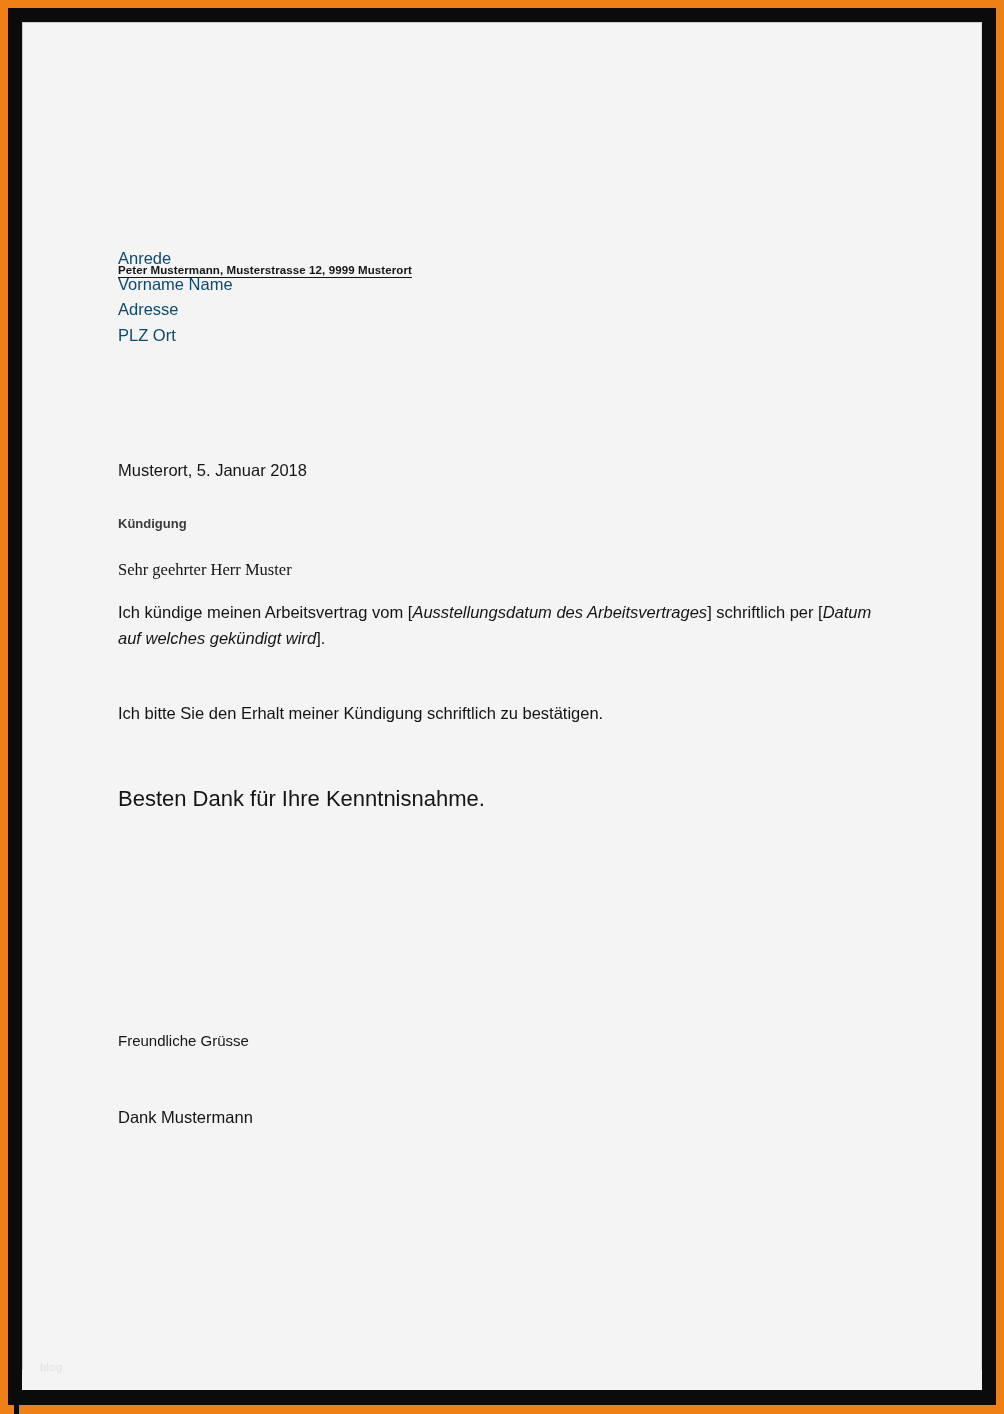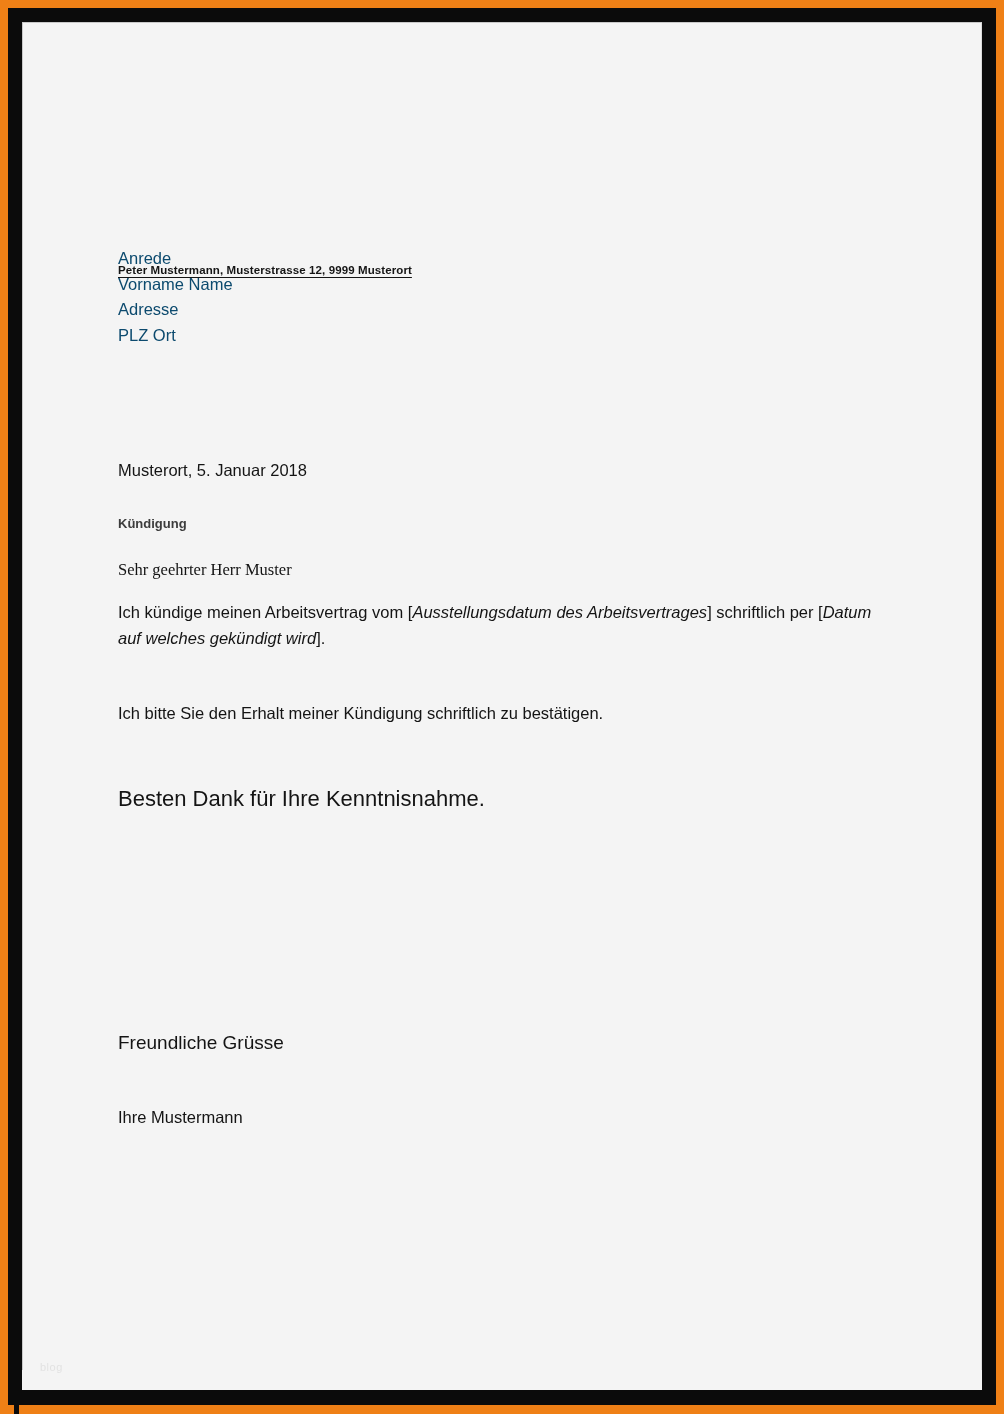--- a/index.html
+++ b/index.html
@@ -162,21 +162,21 @@
     font-size: 22px;
     color: #141414;
     white-space: nowrap;
     margin-top: 32px;
   }
 
   .closing {
     position: absolute;
     top: 1032px;
     left: 0;
-    font-size: 19px;
+    font-size: 15px;
     color: #141414;
     white-space: nowrap;
   }
 
   .signature {
     position: absolute;
     top: 1108px;
     left: 0;
     font-size: 16.5px;
     color: #141414;
@@ -225,17 +225,17 @@
   <div class="para-main">
     <span>Ich kündige meinen Arbeitsvertrag vom [</span><em>Ausstellungsdatum des Arbeitsvertrages</em><span>] schriftlich per [</span><em>Datum auf welches gekündigt wird</em><span>].</span><br>
   </div>
 
   <div class="para-confirm">Ich bitte Sie den Erhalt meiner Kündigung schriftlich zu bestätigen.</div>
 
   <div class="para-thanks">Besten Dank für Ihre Kenntnisnahme.</div>
 
   <div class="closing">Freundliche Grüsse</div>
 
-  <div class="signature">Ihre Mustermann</div>
+  <div class="signature">Dank Mustermann</div>
 
 </div>
 
 <div class="watermark">blog</div>
 
 </body></html>

